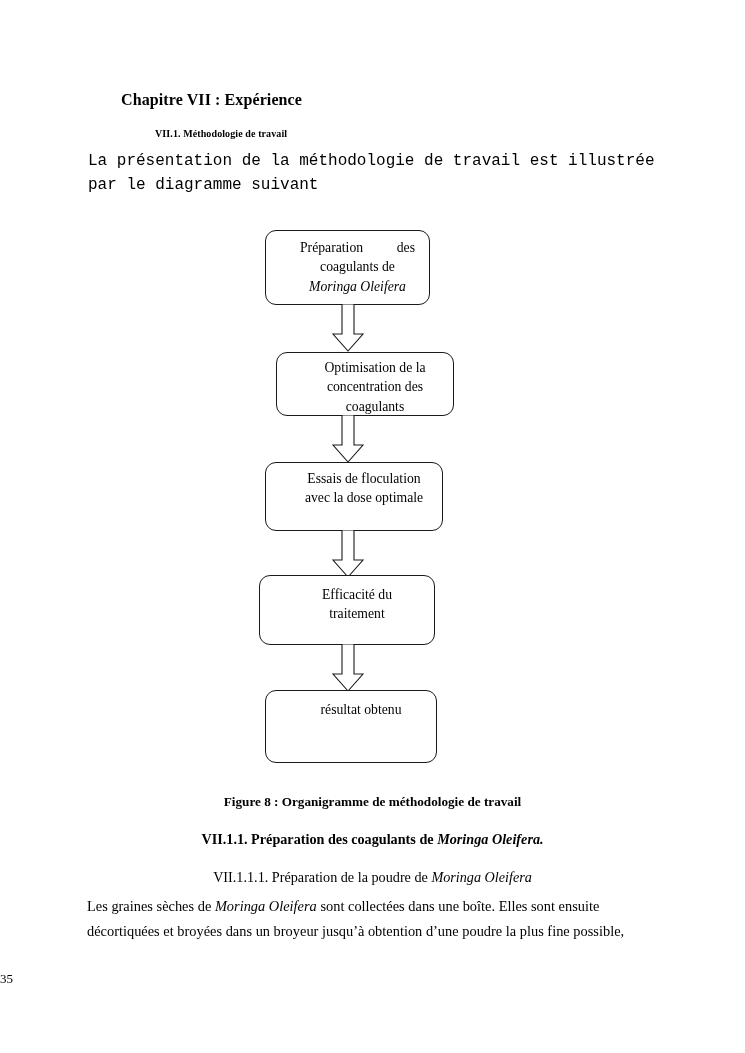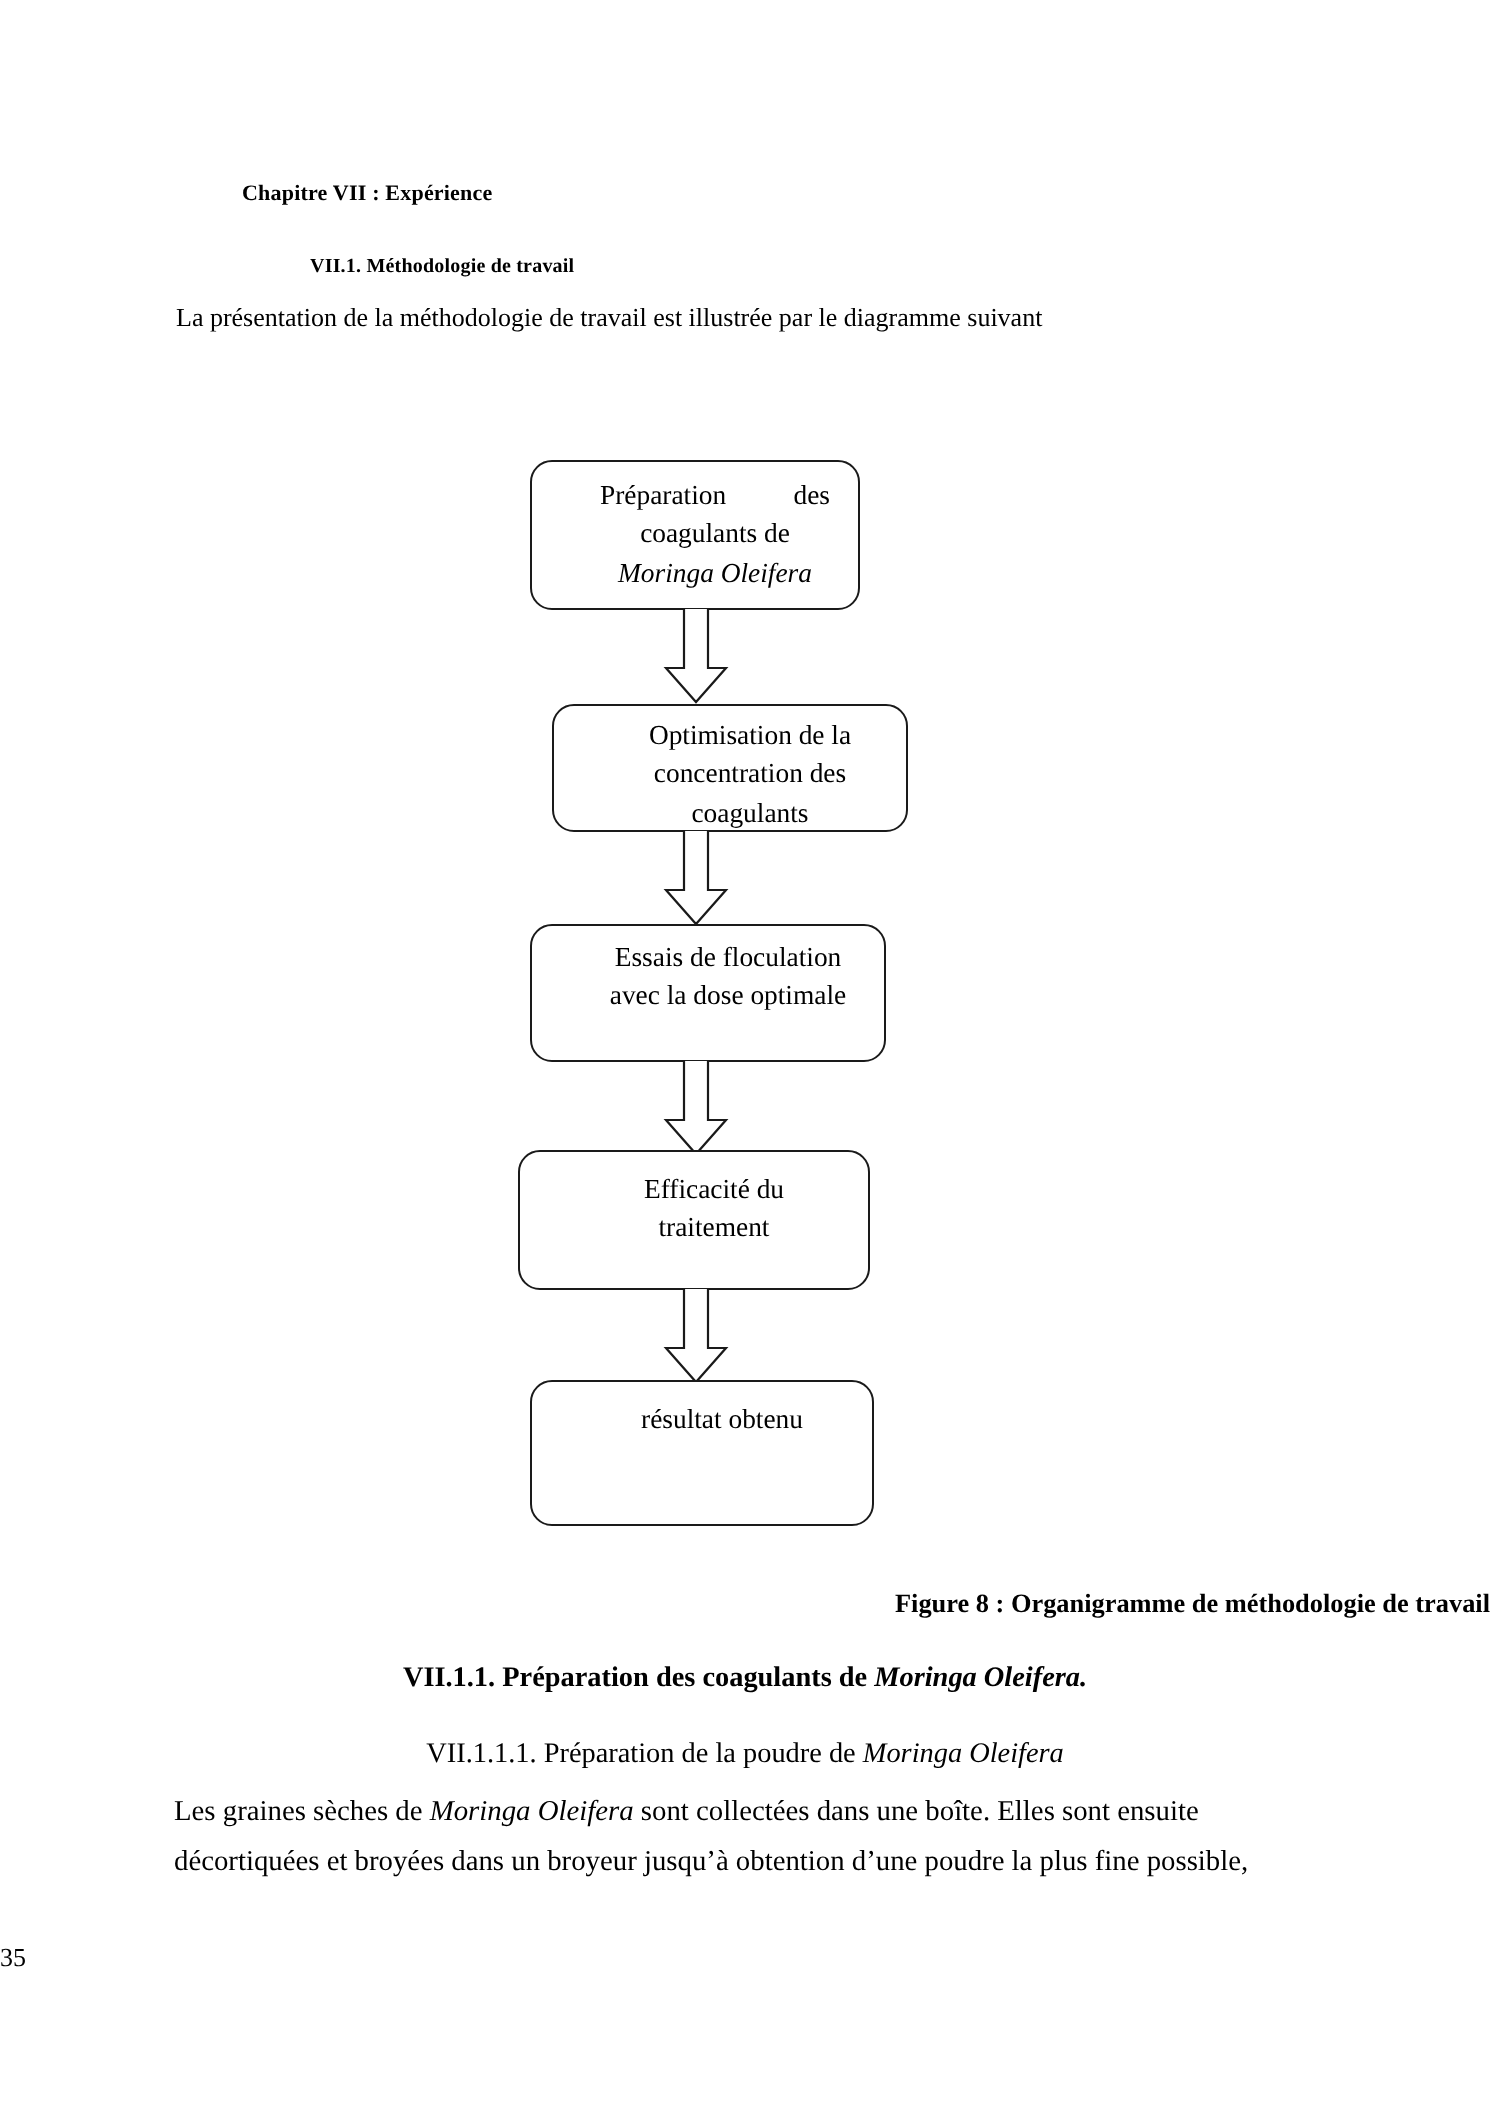--- a/index.html
+++ b/index.html
@@ -19,49 +19,50 @@
   .page {
     position: absolute;
     inset: 0;
   }
 
   
   .chapter-title {
     position: absolute;
     left: 121px;
     top: 91px;
-    font-size: 11px;
+    font-size: 16px;
     font-weight: bold;
     letter-spacing: 0.1px;
   }
 
   .section-title {
     position: absolute;
     left: 155px;
     top: 128px;
     font-size: 10px;
     font-weight: bold;
     letter-spacing: 0.1px;
   }
 
   .intro-line {
     position: absolute;
     left: 88px;
     top: 149px;
     width: 590px;
-    font-size: 13px;
+    font-size: 16px;
     line-height: 1.5;
+    font-family: Liberation Mono, monospace;
   }
 
   .figure-caption {
     position: absolute;
     left: 0;
     top: 794px;
     width: 745px;
-    text-align: right;
+    text-align: center;
     font-size: 13.2px;
     font-weight: bold;
   }
 
   .subsection-title {
     position: absolute;
     left: 0;
     top: 831px;
     width: 745px;
     text-align: center;

